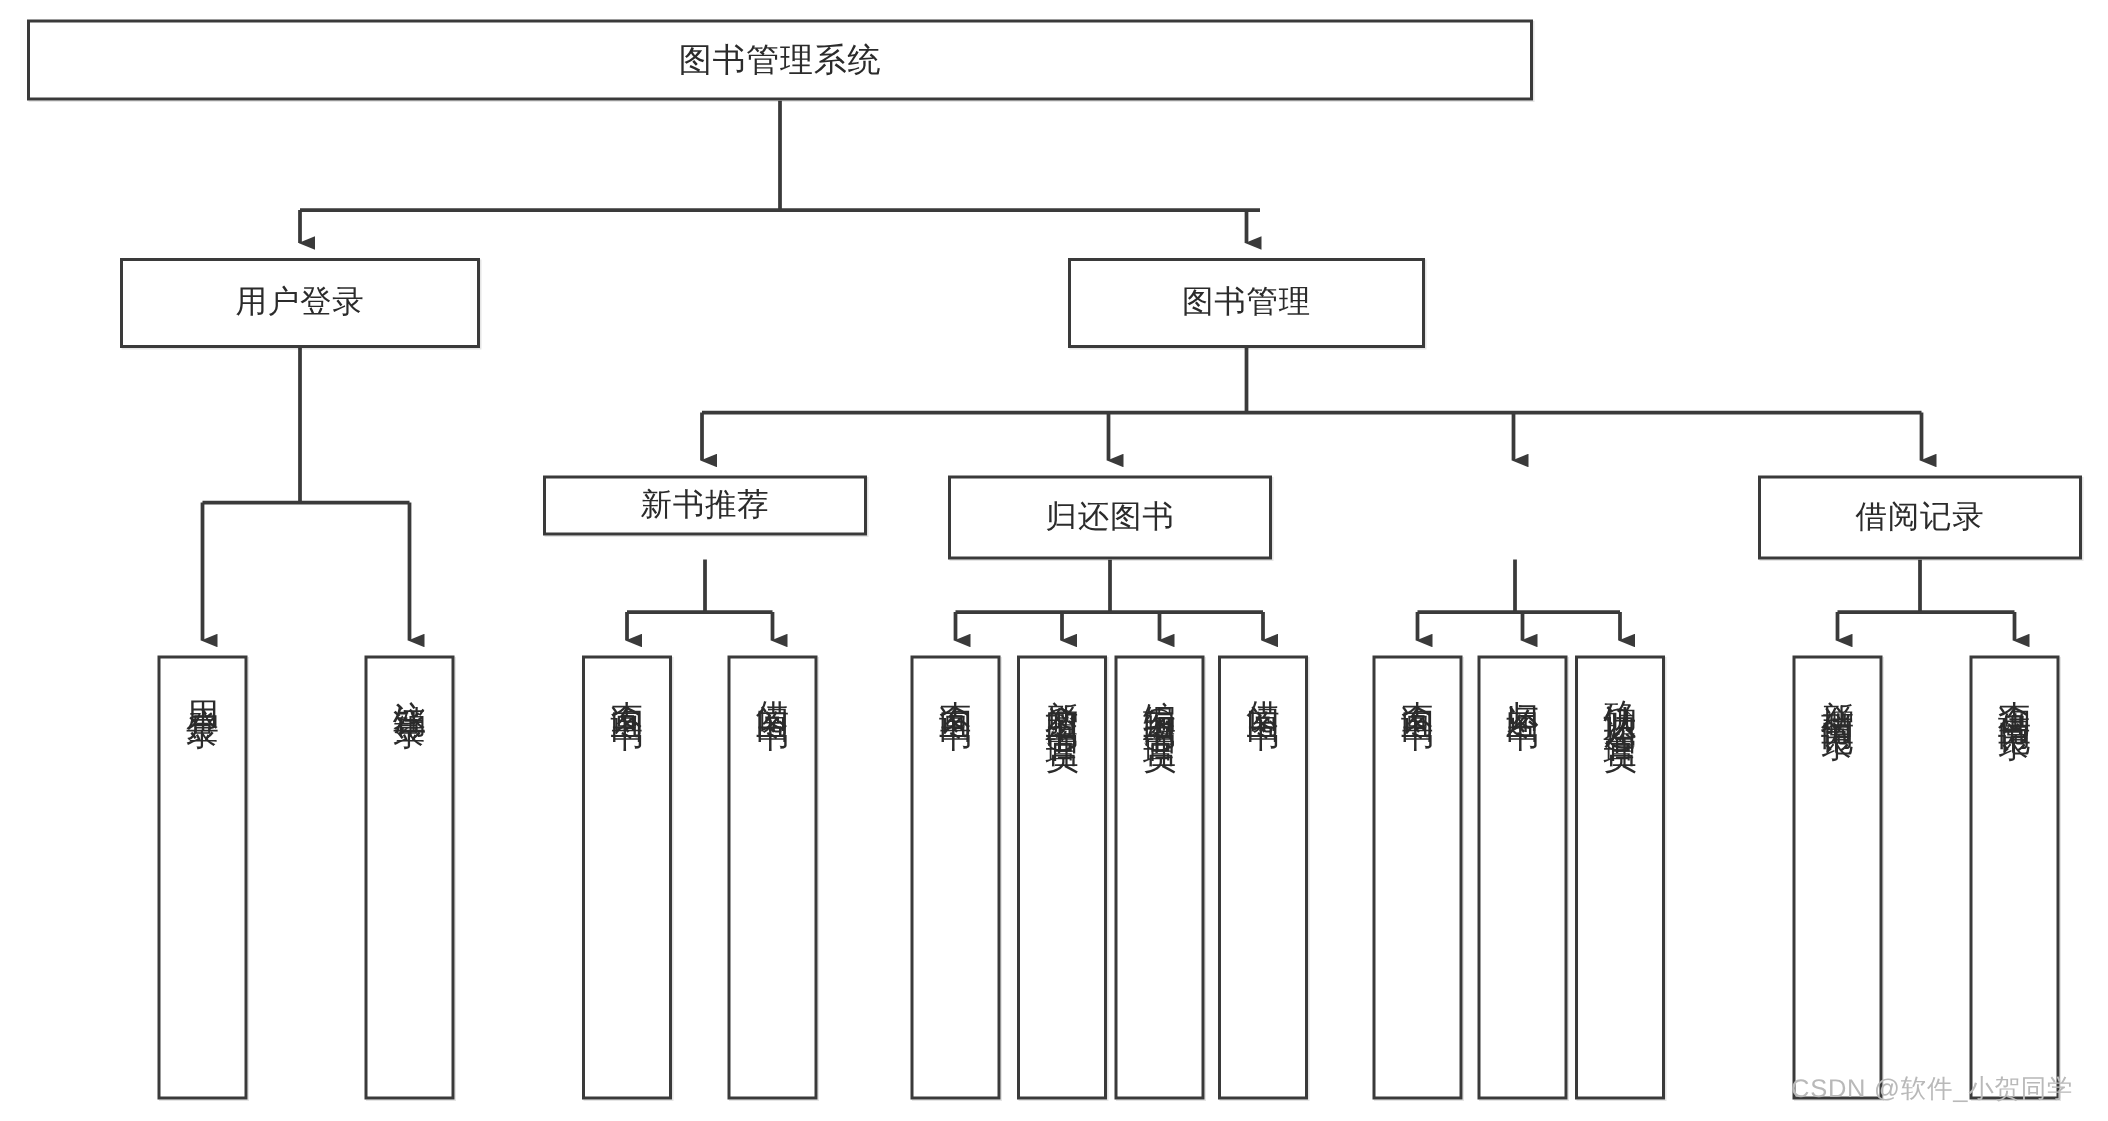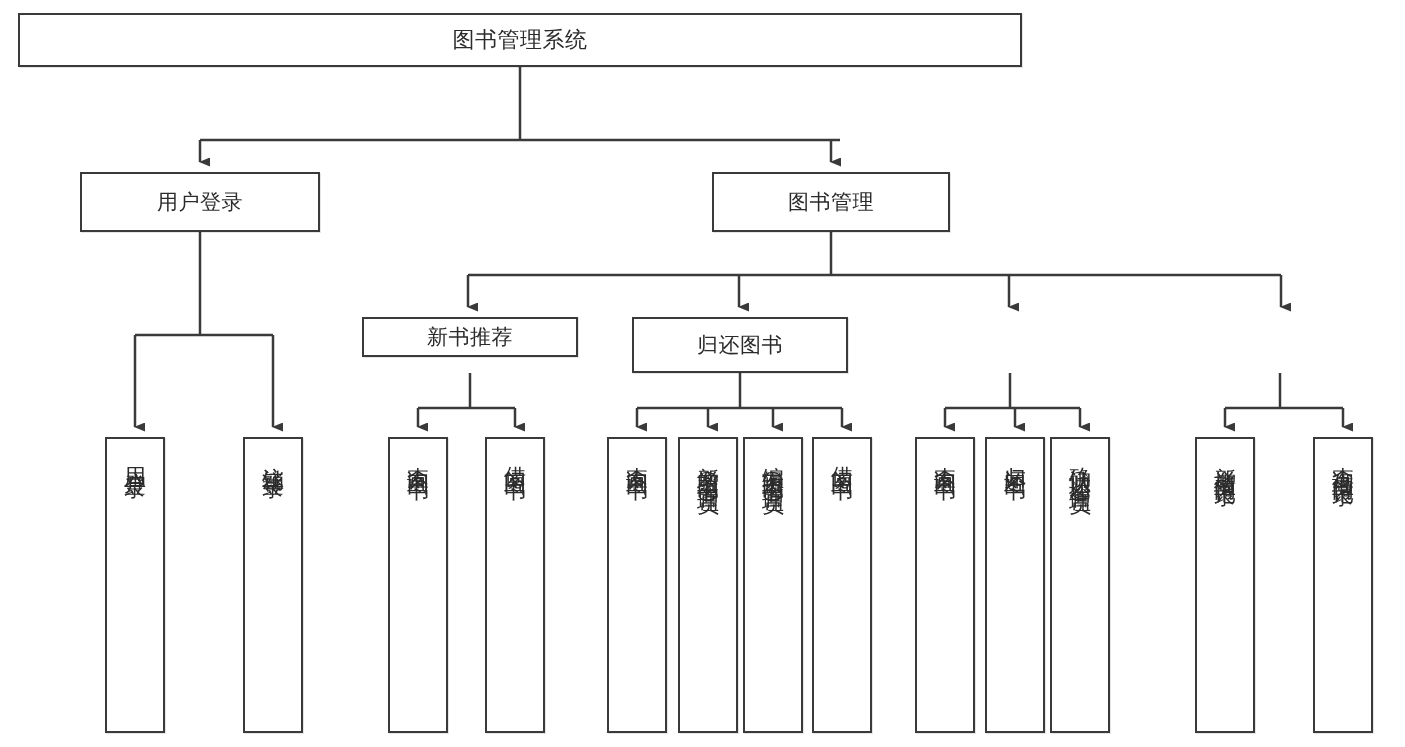--- a/index.html
+++ b/index.html
@@ -138,20 +138,23 @@
   <div class="node h-node" style="left:712px; top:172px; width:238px; height:60px;">
     <span class="node-label">图书管理</span>
   </div>
 
   <div class="node h-node" style="left:362px; top:317px; width:216px; height:40px;">
     <span class="node-label">新书推荐</span>
   </div>
   <div class="node h-node" style="left:632px; top:317px; width:216px; height:56px;">
     <span class="node-label">归还图书</span>
   </div>
+  <div class="node h-node" style="left:1172px; top:317px; width:216px; height:56px;">
+    <span class="node-label">借阅记录</span>
+  </div>
 
   <div class="node v-node" style="left:105px; top:437px; width:60px; height:296px;">
     <span class="node-label">用户登录</span>
   </div>
   <div class="node v-node" style="left:243px; top:437px; width:60px; height:296px;">
     <span class="node-label">注销登录</span>
   </div>
   <div class="node v-node" style="left:388px; top:437px; width:60px; height:296px;">
     <span class="node-label">查询图书</span>
   </div>
@@ -179,14 +182,15 @@
   <div class="node v-node" style="left:1050px; top:437px; width:60px; height:296px;">
     <span class="node-label">确认归还（管理员）</span>
   </div>
   <div class="node v-node" style="left:1195px; top:437px; width:60px; height:296px;">
     <span class="node-label">新增借阅记录</span>
   </div>
   <div class="node v-node" style="left:1313px; top:437px; width:60px; height:296px;">
     <span class="node-label">查询借阅记录</span>
   </div>
 
+  <div class="watermark" style="left:1194px; top:714px;">CSDN @软件_小贺同学</div>
 
 </div>
 
 </body></html>

